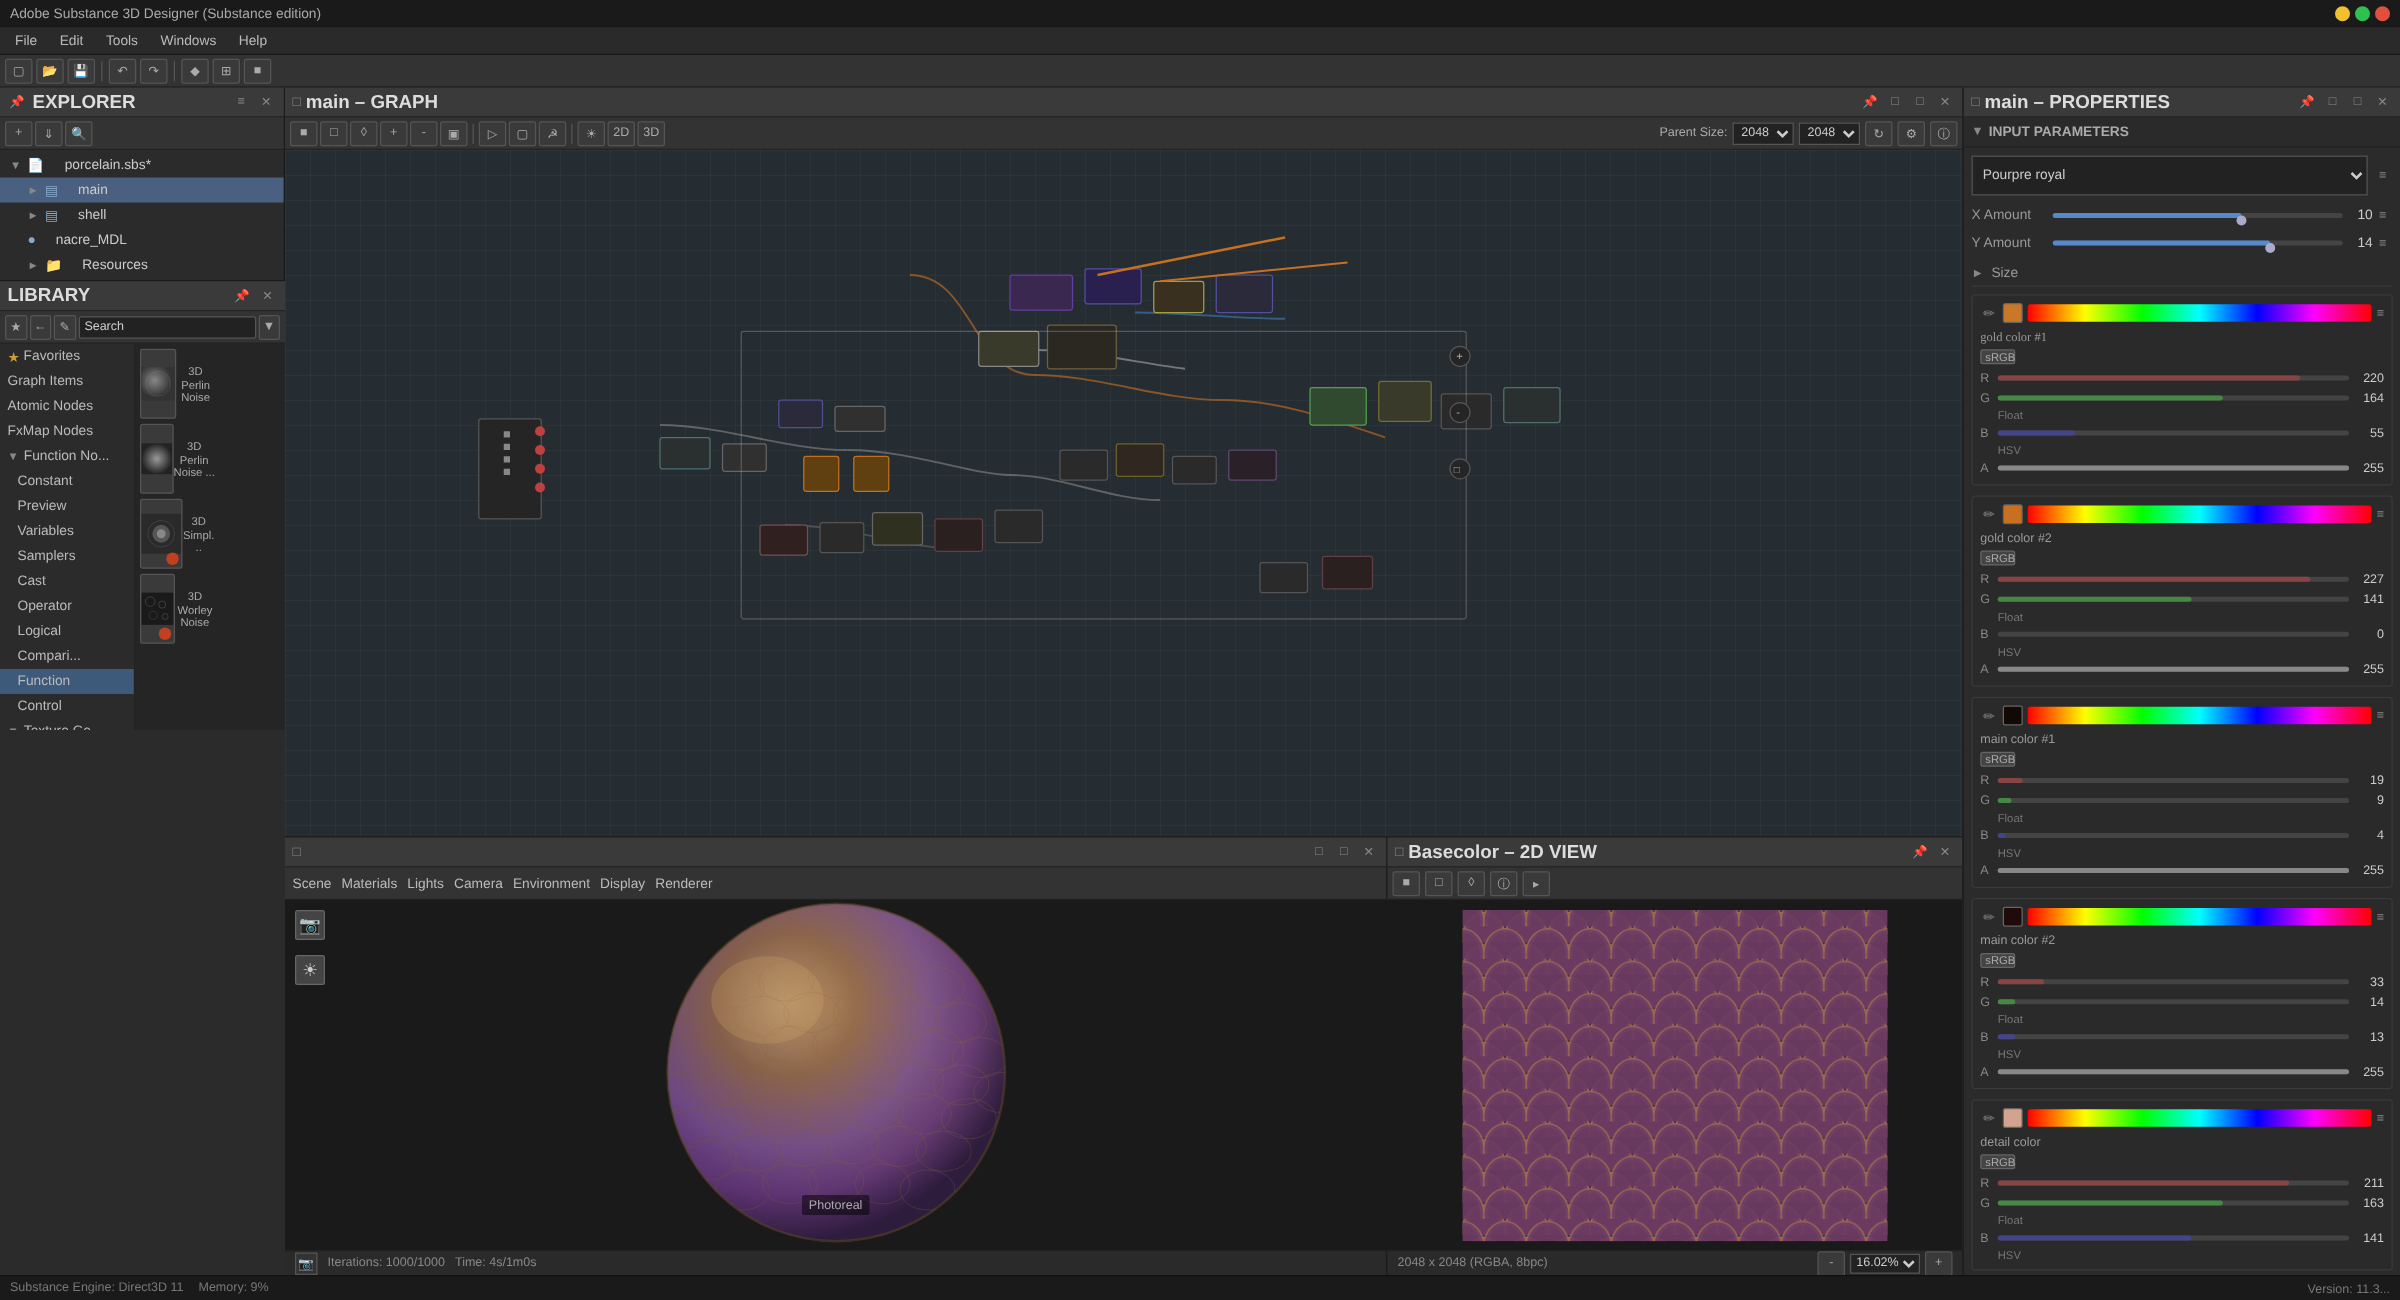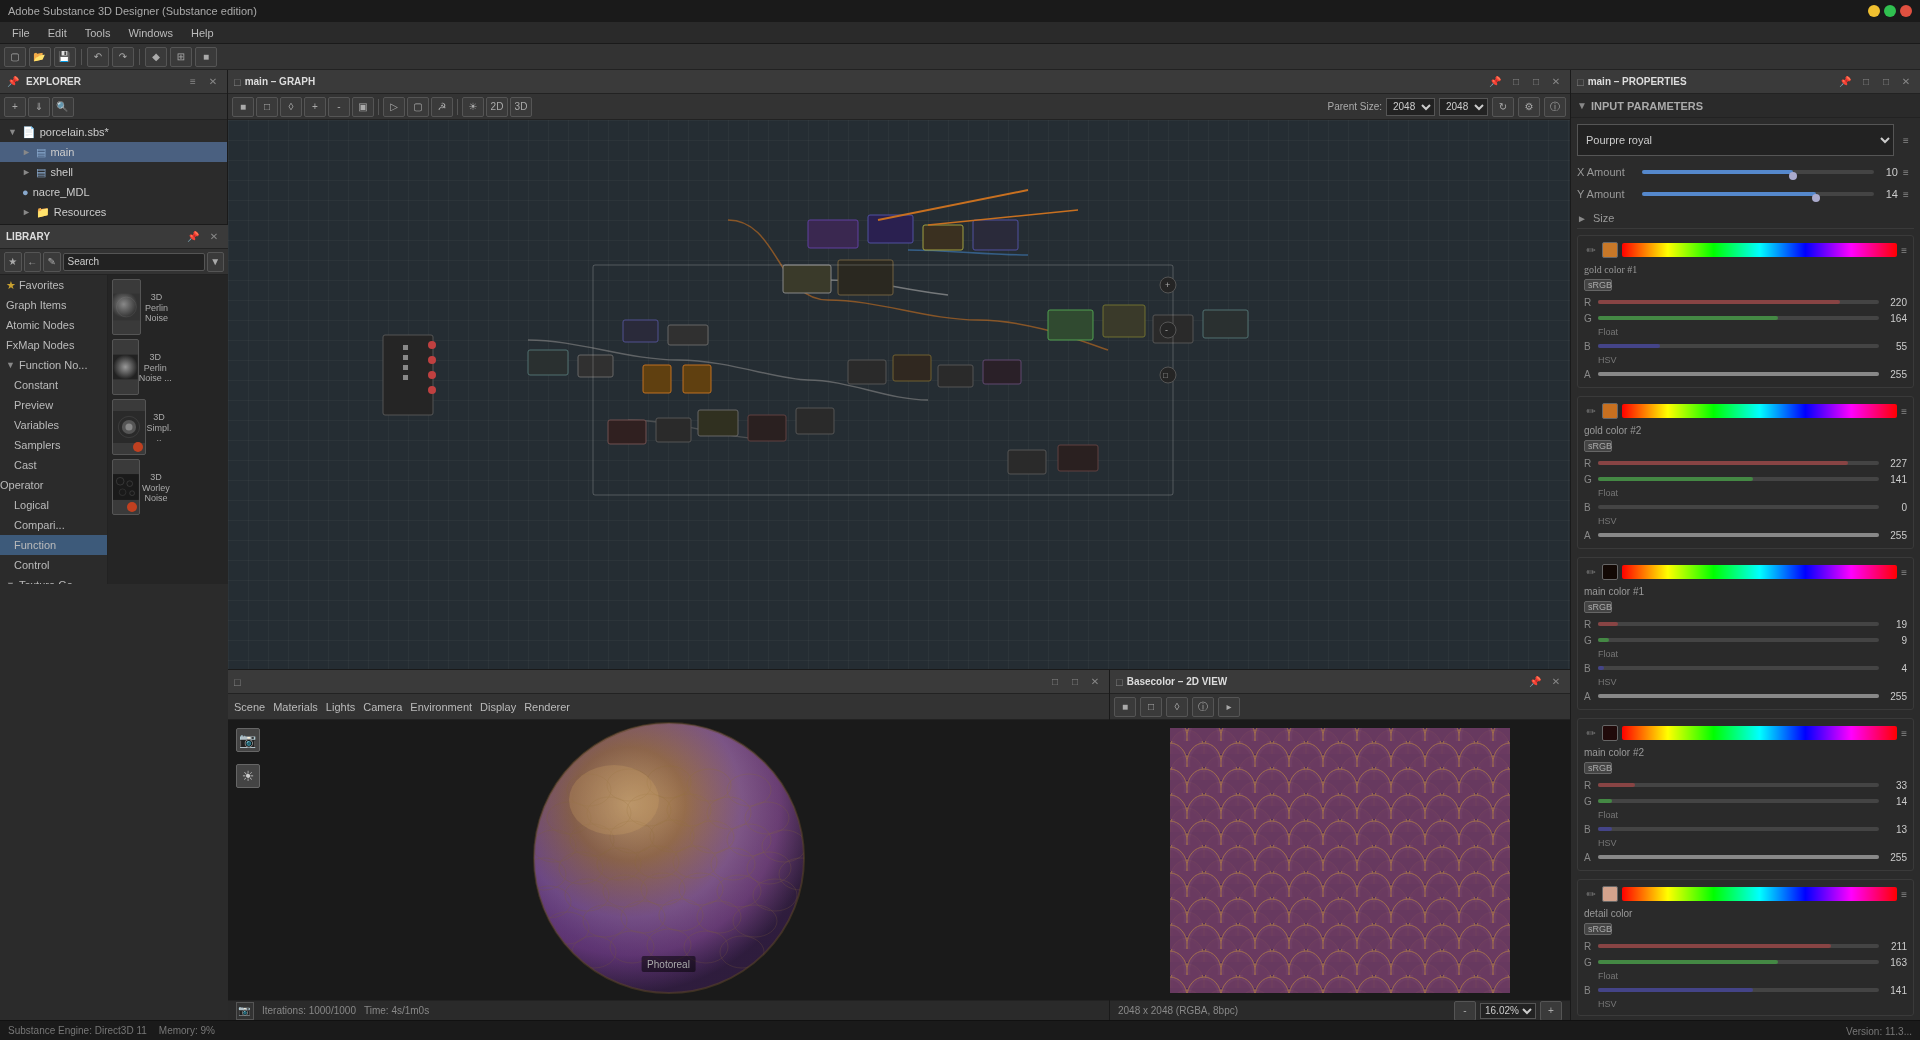--- a/index.html
+++ b/index.html
@@ -95,21 +95,21 @@
       height: 24px;
       background: #3a3a3a;
       display: flex;
       align-items: center;
       padding: 0 6px;
       gap: 4px;
       border-bottom: 1px solid #222;
       flex-shrink: 0;
     }
     .panel-title {
-      font-size: 10px;
+      font-size: 15px;
       font-weight: bold;
       color: #ddd;
       flex: 1;
     }
     .panel-icon-btn {
       width: 16px; height: 16px;
       background: none;
       border: none;
       cursor: pointer;
       color: #888;
@@ -138,21 +138,21 @@
       display: flex;
       align-items: center;
       padding-left: 8px;
       gap: 4px;
       cursor: pointer;
       color: #ccc;
     }
     .tree-item.selected { background: #4a6080; }
     .tree-arrow { color: #888; font-size: 9px; width: 10px; }
     .tree-icon { font-size: 11px; color: #88a8cc; }
-    .tree-label { font-size: 11px; }
+    .tree-label { font-size: 11px; margin-left: 12px; }
 
     
     #library-panel {
       height: 360px;
       background: #2b2b2b;
       display: flex;
       flex-direction: column;
       border-top: 1px solid #1a1a1a;
       flex-shrink: 0;
     }
@@ -748,21 +748,21 @@
           </div>
           <div class="lib-item" style="padding-left:14px">
             <span>Variables</span>
           </div>
           <div class="lib-item" style="padding-left:14px">
             <span>Samplers</span>
           </div>
           <div class="lib-item" style="padding-left:14px">
             <span>Cast</span>
           </div>
-          <div class="lib-item" style="padding-left:0">
+          <div class="lib-item" style="padding-left:14px">
             <span>Operator</span>
           </div>
           <div class="lib-item" style="padding-left:14px">
             <span>Logical</span>
           </div>
           <div class="lib-item" style="padding-left:14px">
             <span>Compari...</span>
           </div>
           <div class="lib-item selected" style="padding-left:14px; background:#3d5a7a;">
             <span>Function</span>

